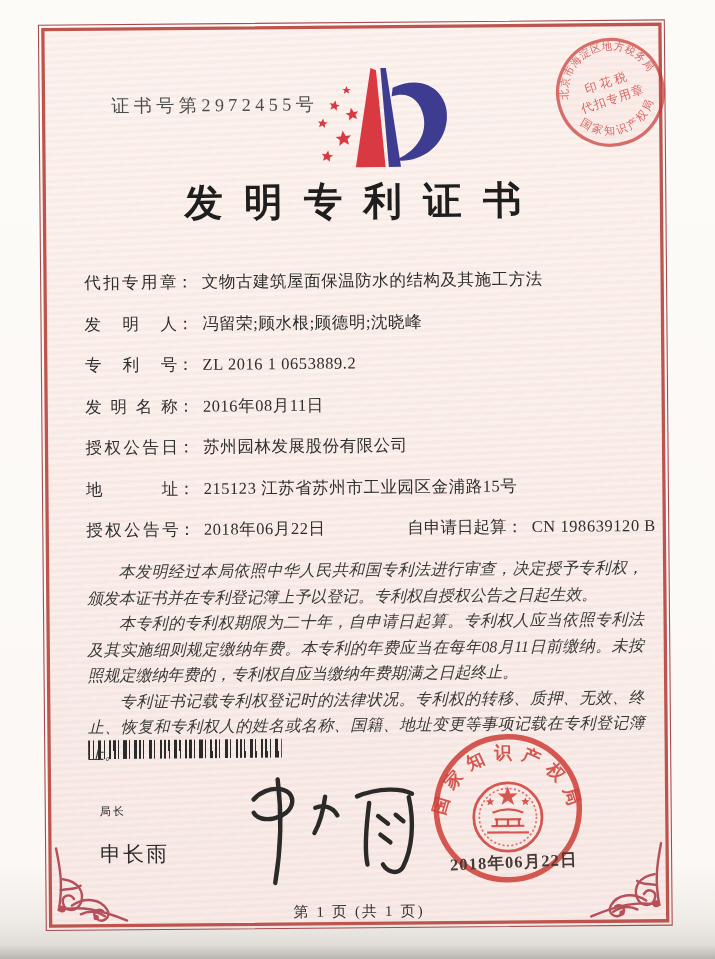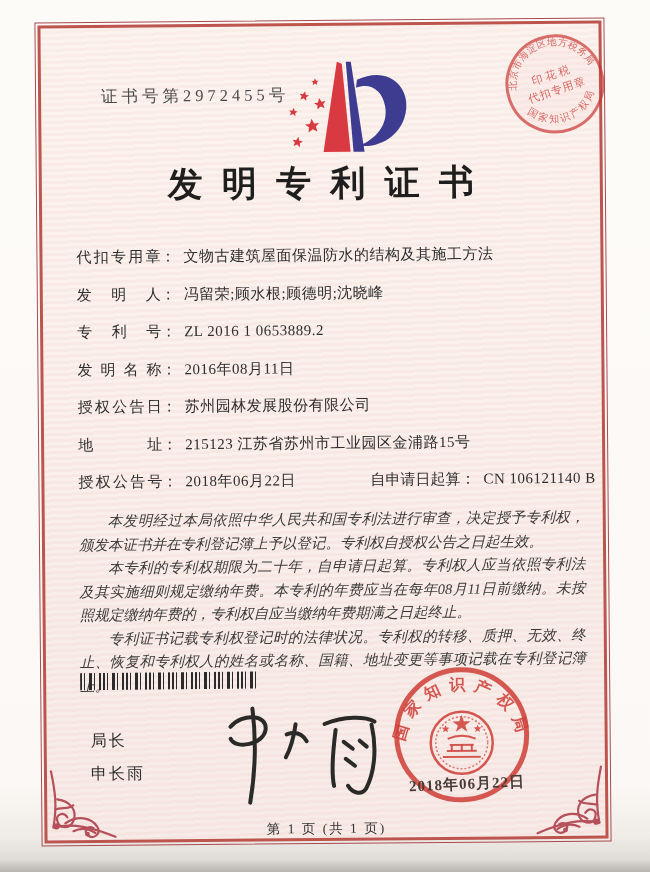--- a/index.html
+++ b/index.html
@@ -36,23 +36,23 @@
   .paras{position:absolute;left:34px;top:482px;width:506px;font-size:14.5px;line-height:23.5px;
          color:#3a3a38;text-align:justify;font-style:italic;}
   .paras p{margin:0;text-indent:2em;}
 
   .barcode{position:absolute;left:34px;top:645px;width:176px;height:17px;
            background:repeating-linear-gradient(90deg,
              #2b2b2b 0 2px,transparent 2px 4px,#2b2b2b 4px 5px,transparent 5px 9px,
              #2b2b2b 9px 12px,transparent 12px 14px,#2b2b2b 14px 15px,transparent 15px 19px,
              #2b2b2b 19px 21px,transparent 21px 23px);}
 
-  .signer-title{position:absolute;left:44px;top:703px;font-size:16px;color:#2d2d2d;letter-spacing:2px;
+  .signer-title{position:absolute;left:44px;top:703px;font-size:10px;color:#2d2d2d;letter-spacing:2px;
                 font-family:Liberation Mono, monospace;}
-  .signer-name{position:absolute;left:44px;top:736px;font-size:16px;color:#2d2d2d;letter-spacing:2px;
+  .signer-name{position:absolute;left:44px;top:736px;font-size:19px;color:#2d2d2d;letter-spacing:2px;
                font-family:"Liberation Sans",sans-serif;}
   .signature{position:absolute;left:128px;top:666px;width:225px;height:118px;}
 
   .issuer-seal{position:absolute;left:339px;top:634px;width:152px;height:152px;opacity:.92;}
   .seal-date{position:absolute;left:340px;top:750px;width:160px;text-align:center;
              font-size:15px;font-weight:bold;color:#463b36;letter-spacing:1px;transform:rotate(-2deg);}
 
   .footer{position:absolute;left:0;top:794px;width:100%;text-align:center;
           font-size:13.5px;color:#333;letter-spacing:2px;}
 
@@ -121,21 +121,21 @@
               <span class="flabel">发明名称</span><span class="fcolon">：</span><span class="fvalue">2016年08月11日</span>
             </div>
             <div class="frow">
               <span class="flabel">授权公告日</span><span class="fcolon">：</span><span class="fvalue">苏州园林发展股份有限公司</span>
             </div>
             <div class="frow">
               <span class="flabel">地址</span><span class="fcolon">：</span><span class="fvalue">215123 江苏省苏州市工业园区金浦路15号</span>
             </div>
             <div class="frow">
               <span class="flabel">授权公告号</span><span class="fcolon">：</span><span class="fvalue">2018年06月22日</span>
-              <span class="fcol2"><span>自申请日起算</span><span class="fcolon">：</span><span class="fvalue">CN 106121140 B</span></span>
+              <span class="fcol2"><span>自申请日起算</span><span class="fcolon">：</span><span class="fvalue">CN 198639120 B</span></span>
             </div>
           </div>
 
           <div class="paras">
             <p>本发明经过本局依照中华人民共和国专利法进行审查，决定授予专利权，颁发本证书并在专利登记簿上予以登记。专利权自授权公告之日起生效。</p>
             <p>本专利的专利权期限为二十年，自申请日起算。专利权人应当依照专利法及其实施细则规定缴纳年费。本专利的年费应当在每年08月11日前缴纳。未按照规定缴纳年费的，专利权自应当缴纳年费期满之日起终止。</p>
             <p>专利证书记载专利权登记时的法律状况。专利权的转移、质押、无效、终止、恢复和专利权人的姓名或名称、国籍、地址变更等事项记载在专利登记簿上。</p>
           </div>
 
           <div class="barcode"></div>

